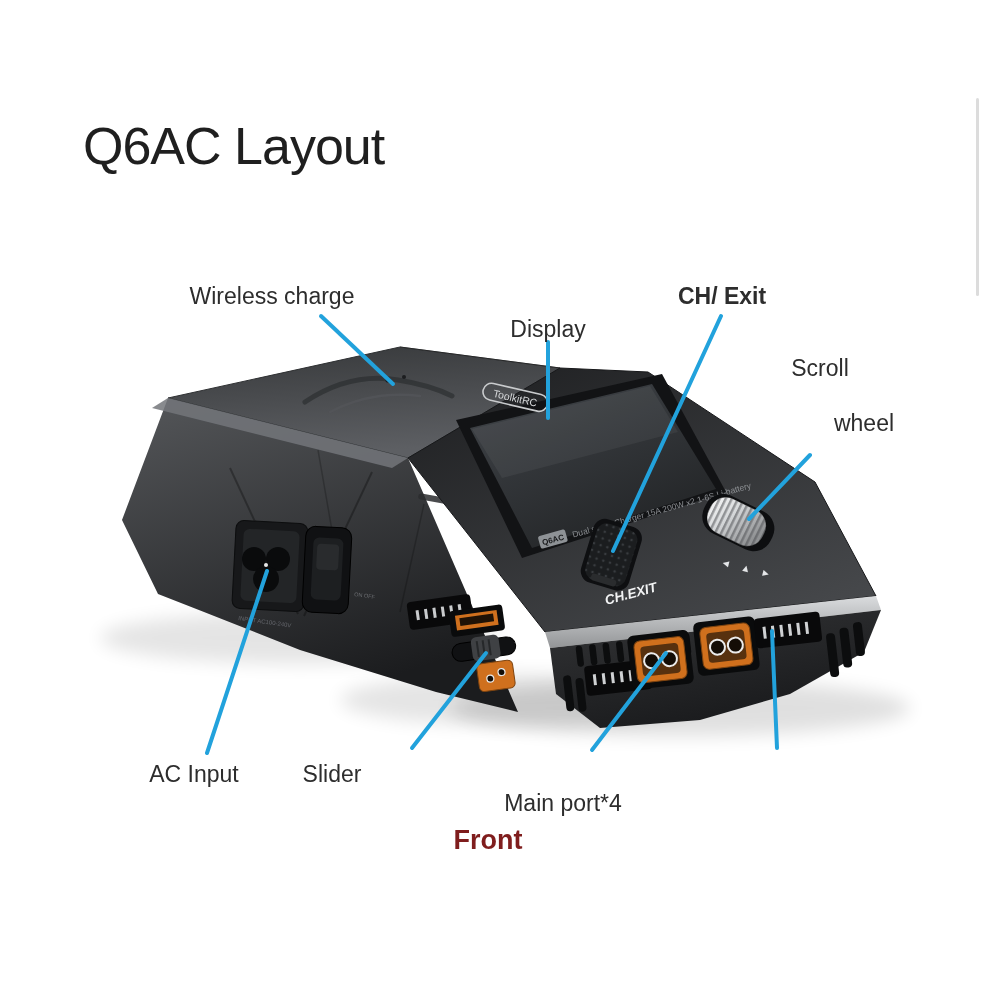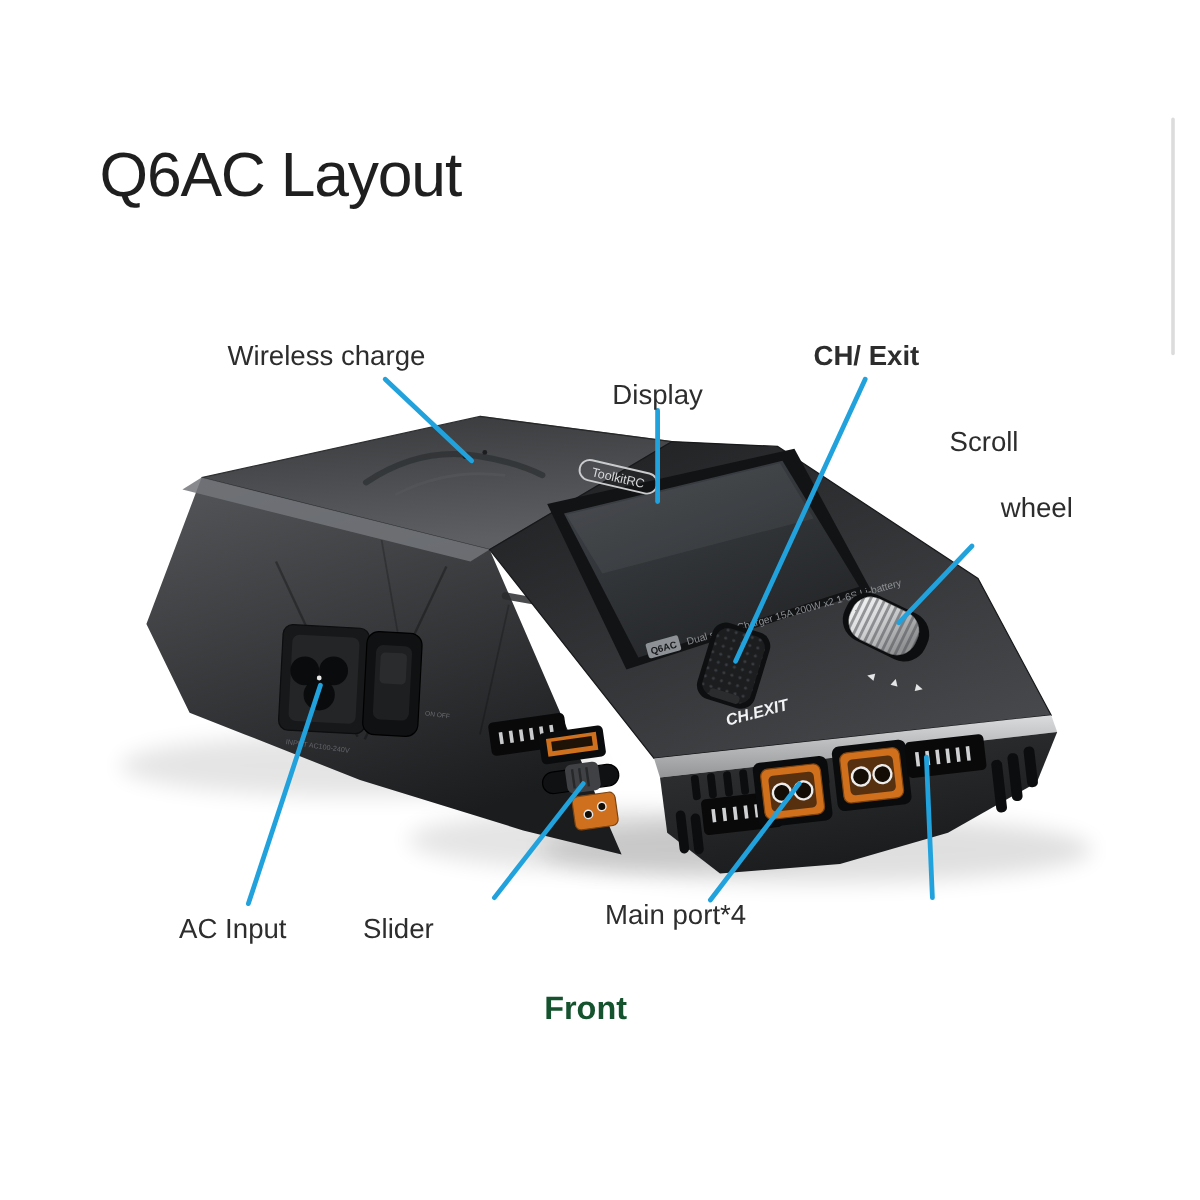--- a/index.html
+++ b/index.html
@@ -7,24 +7,24 @@
           font-family:"Liberation Sans",sans-serif;}
   #title{position:absolute;left:83px;top:116px;font-size:52px;letter-spacing:-1px;color:#1f1f1f;white-space:nowrap;}
   .ann{position:absolute;transform:translateX(-50%);font-size:23px;color:#2d2d2d;white-space:nowrap;}
   #ann-0{left:272px;top:283px;}
   #ann-1{left:548px;top:316px;}
   #ann-2{left:722px;top:283px;font-weight:bold;}
   #ann-3a{left:820px;top:355px;}
   #ann-3b{left:864px;top:410px;}
   #ann-4{left:177px;top:761px;margin-left:17px;}
   #ann-5{left:332px;top:761px;}
-  #ann-6{left:563px;top:749px;text-align:right;}
+  #ann-6{left:563px;top:790px;text-align:right;}
   #ann-7{left:782px;top:762px;}
   #front-label{position:absolute;left:488px;top:825px;transform:translateX(-50%);
-               font-size:27px;font-weight:700;color:#14532d;}
+               font-size:27px;font-weight:700;color:#7f1d1d;}
   #scrollbar{position:absolute;left:976px;top:98px;width:3px;height:198px;background:#dcdcdc;border-radius:2px;}
   svg{position:absolute;left:0;top:0;}
   svg text{font-family:"Liberation Sans",sans-serif;}
 </style>
 </head>
 <body>
 
 <div class="canvas">
 
   <div id="title">Q6AC Layout</div>

